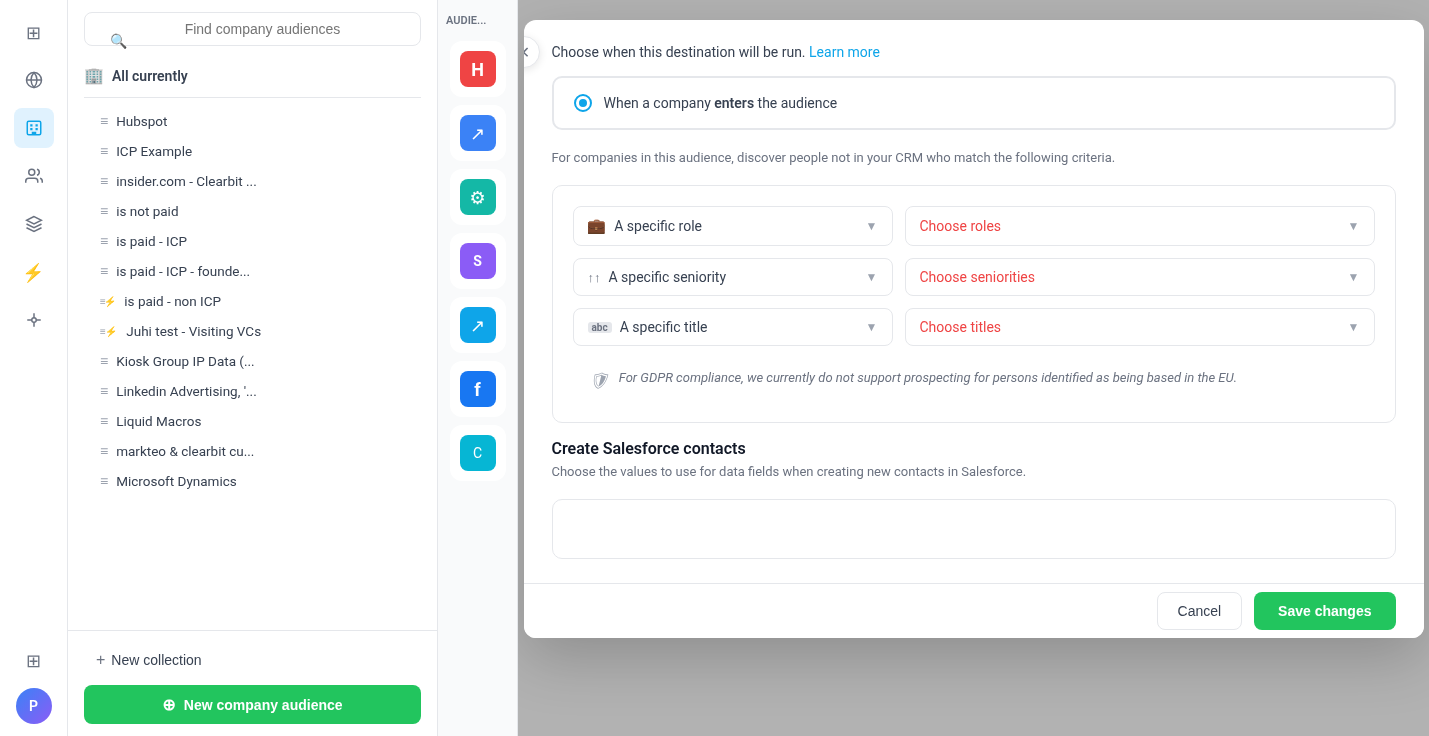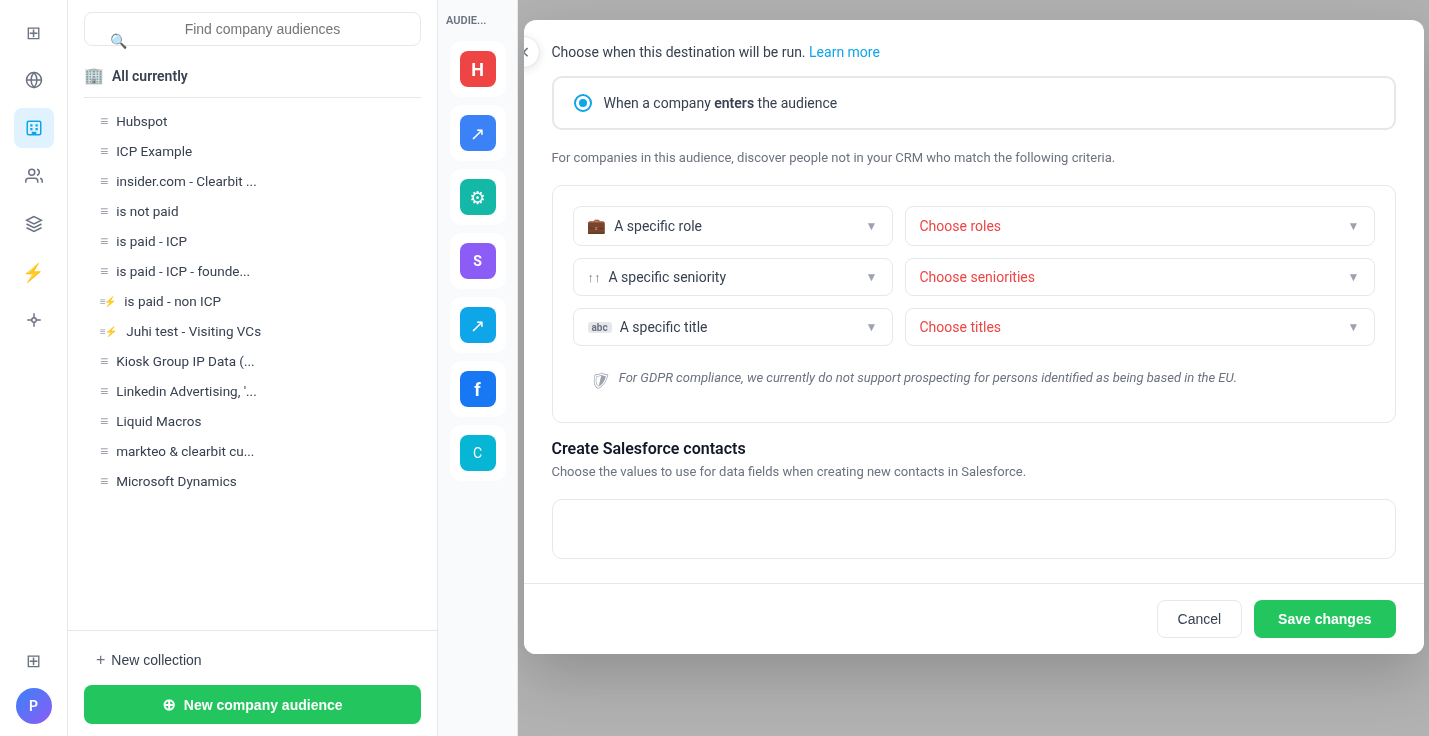--- a/index.html
+++ b/index.html
@@ -361,21 +361,21 @@
       border-radius: 10px;
       padding: 16px 20px;
       min-height: 60px;
     }
 
     
     .modal-footer {
       display: flex;
       justify-content: flex-end;
       gap: 12px;
-      padding: 16px 28px;
+      padding: 8px 28px;
       border-top: 1px solid #e5e7eb;
       background: #fff;
       position: sticky;
       bottom: 0;
     }
     .cancel-btn {
       padding: 10px 20px;
       border: 1px solid #e5e7eb;
       border-radius: 8px;
       background: #fff;

